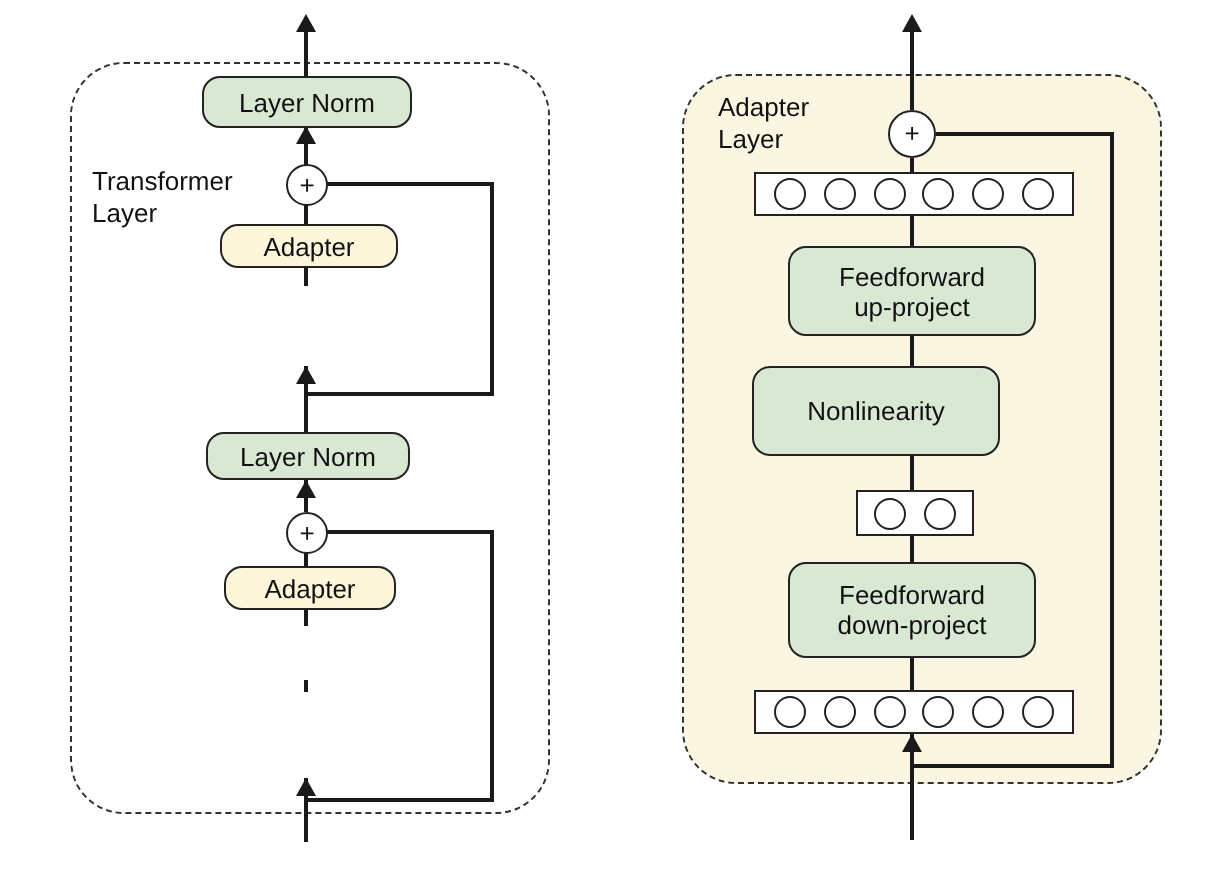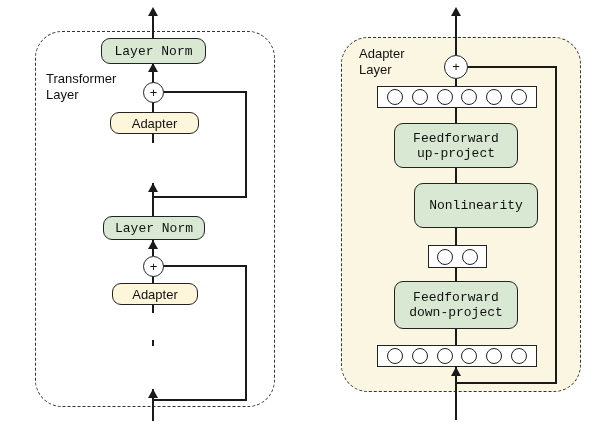--- a/index.html
+++ b/index.html
@@ -18,21 +18,21 @@
   .arrow-up{
     position:absolute;width:0;height:0;
     border-left:5px solid transparent;border-right:5px solid transparent;
     border-bottom:9px solid var(--line,#1a1a1a);
   }
   .box{
     position:absolute;display:flex;align-items:center;justify-content:center;
     text-align:center;border:1.4px solid #222;border-radius:9px;
     font-size:13px;line-height:15px;white-space:pre-line;box-sizing:border-box;
   }
-  .green{background:var(--green,#d9e8d3);font-family:Liberation Mono, monospace;}
+  .green{background:var(--green,#d9e8d3);}
   .yellow{background:var(--yellow,#fdf6da);}
   .gray{background:var(--gray,#f4f4f4);}
   .plus{
     position:absolute;border:1.4px solid #222;border-radius:50%;background:#fff;
     display:flex;align-items:center;justify-content:center;
     font-size:13px;box-sizing:border-box;padding-bottom:1px;
   }
   .units{
     position:absolute;background:#fff;border:1.4px solid #222;box-sizing:border-box;
     display:flex;align-items:center;justify-content:space-evenly;
@@ -73,21 +73,21 @@
   <i class="arrow-up" style="left:148px;top:389px;"></i>
 
   <i class="line" style="left:163px;top:91.3px;width:84px;height:1.6px;"></i>
   <i class="line" style="left:245.4px;top:91.3px;width:1.6px;height:106.5px;"></i>
   <i class="line" style="left:152.2px;top:196.3px;width:94.8px;height:1.6px;"></i>
 
   <i class="line" style="left:163px;top:265.3px;width:84px;height:1.6px;"></i>
   <i class="line" style="left:245.4px;top:265.3px;width:1.6px;height:135.6px;"></i>
   <i class="line" style="left:152.2px;top:399.3px;width:94.8px;height:1.6px;"></i>
 
-  <div class="frame-label" style="left:46px;top:71px;">Transformer
+  <div class="frame-label" style="left:46px;top:83px;">Transformer
 Layer</div>
 
   <div class="box green" style="left:101px;top:38px;width:105px;height:26px;">Layer Norm</div>
 
   <div class="plus" style="left:143px;top:82px;width:21px;height:21px;">+</div>
 
   <div class="box yellow" style="left:110px;top:112px;width:89px;height:22px;">Adapter</div>
 
 
   <div class="box green" style="left:103px;top:216px;width:102px;height:24px;">Layer Norm</div>
@@ -125,21 +125,21 @@
       <span class="unit"></span>
       <span class="unit"></span>
       <span class="unit"></span>
       <span class="unit"></span>
       <span class="unit"></span>
     </div>
 
   <div class="box green" style="left:394px;top:123px;width:124px;height:45px;">Feedforward
 up-project</div>
 
-  <div class="box green" style="left:414px;top:183px;width:124px;height:45px;">Nonlinearity</div>
+  <div class="box green" style="left:376px;top:183px;width:124px;height:45px;">Nonlinearity</div>
 
   <div class="units" style="left:428px;top:245px;width:59px;height:23px;">
       <span class="unit"></span>
       <span class="unit"></span>
     </div>
 
   <div class="box green" style="left:394px;top:281px;width:124px;height:48px;">Feedforward
 down-project</div>
 
   <div class="units" style="left:377px;top:345px;width:160px;height:22px;">

